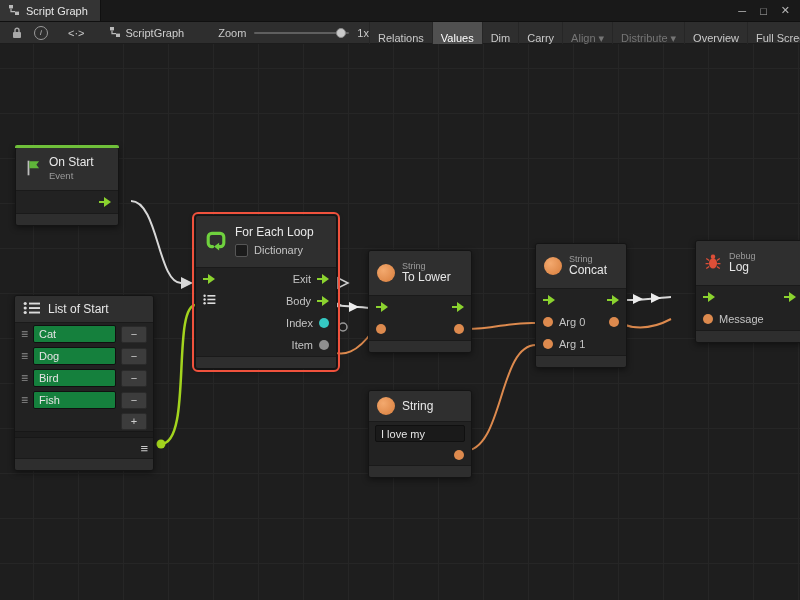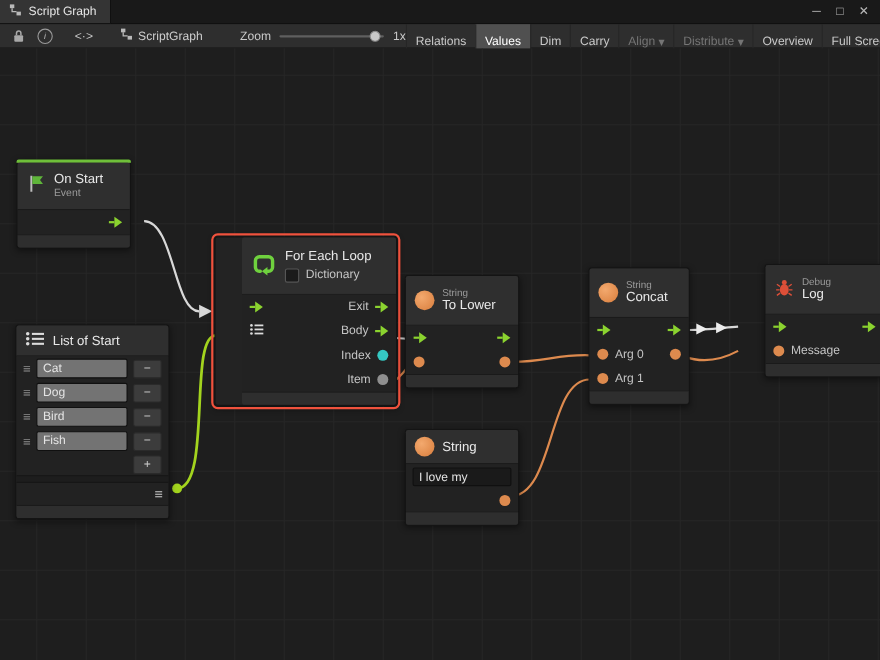--- a/index.html
+++ b/index.html
@@ -39,21 +39,21 @@
   
   .canvas{position:absolute;left:0;top:44px;width:800px;height:556px;background:#1e1e1e;
           background-image:linear-gradient(#262626 1px,transparent 1px),
                            linear-gradient(90deg,#262626 1px,transparent 1px);
           background-size:45px 45px;background-position:-12px -21px;overflow:hidden;}
   .wires{position:absolute;left:0;top:0;z-index:1;}
 
   
   .node{position:absolute;z-index:2;background:#232323;border:1px solid #141414;
         border-radius:3px;color:#c9c9c9;font-size:11px;box-shadow:0 2px 6px rgba(0,0,0,.45);}
-  .node.selected{outline:2px solid #f0523d;outline-offset:1px;padding-left:24px;}
+  .node.selected{outline:2px solid #f0523d;outline-offset:1px;}
   .node-head{display:flex;align-items:center;gap:7px;padding:8px 8px;background:#2f2f2f;
              border-bottom:1px solid #1a1a1a;border-radius:2px 2px 0 0;}
   .head-col{display:flex;flex-direction:column;line-height:1.15;}
   .n-cat{font-size:9px;color:#9b9b9b;}
   .n-title{font-size:12px;color:#e8e8e8;}
   .n-sub{font-size:9.5px;color:#9b9b9b;margin-top:1px;}
   .accent-top{height:3px;background:#6fbf3a;border-radius:2px 2px 0 0;margin:-1px -1px 0 -1px;}
   .node-body{background:#222222;}
   .node-footer{height:11px;background:#2e2e2e;border-top:1px solid #1a1a1a;border-radius:0 0 2px 2px;}
   .pr{display:flex;align-items:center;height:22px;padding:0 7px;gap:6px;color:#c4c4c4;}
@@ -68,21 +68,21 @@
   .dot.orange{background:#dd8a4e;}
   .dot.teal{background:#35c8c2;}
   .dot.gray{background:#8f8f8f;}
   .string-icon{width:18px;height:18px;border-radius:50%;
                background:radial-gradient(circle at 35% 35%,#f3a96e,#d87d3c);flex:0 0 auto;}
   .checkbox{width:11px;height:11px;background:#1b1b1b;border:1px solid #565656;border-radius:2px;
             display:inline-block;flex:0 0 auto;}
   .cb-row{display:flex;align-items:center;gap:6px;margin-top:4px;font-size:11px;color:#c4c4c4;}
   .handle{color:#8f8f8f;font-size:12px;line-height:1;}
   .li-row{display:flex;align-items:center;gap:5px;height:22px;padding:0 6px;}
-  .li-input{flex:1;min-width:0;background:#737373;border:1px solid #101010;border-radius:2px;
+  .li-input{flex:1;min-width:0;background:#15803d;border:1px solid #101010;border-radius:2px;
             color:#e4e4e4;font-size:11px;height:16px;padding:0 5px;font-family:"Liberation Sans",sans-serif;}
   .sq-btn{width:24px;height:15px;background:#3c3c3c;border:1px solid #2a2a2a;border-radius:2px;
           color:#cfcfcf;font-size:11px;display:flex;align-items:center;justify-content:center;flex:0 0 auto;}
   .plus-row{display:flex;justify-content:flex-end;height:20px;align-items:center;padding:0 6px;}
   .gap-row{height:5px;background:#1d1d1d;border-top:1px solid #171717;border-bottom:1px solid #171717;}
   .out-row{display:flex;justify-content:flex-end;align-items:center;height:20px;padding:0 5px;}
   .lit-field-row{padding:3px 6px;}
   .lit-input{width:100%;box-sizing:border-box;background:#1a1a1a;border:1px solid #101010;border-radius:2px;
              color:#e4e4e4;font-size:11px;height:17px;padding:0 5px;font-family:"Liberation Sans",sans-serif;}
 </style>

